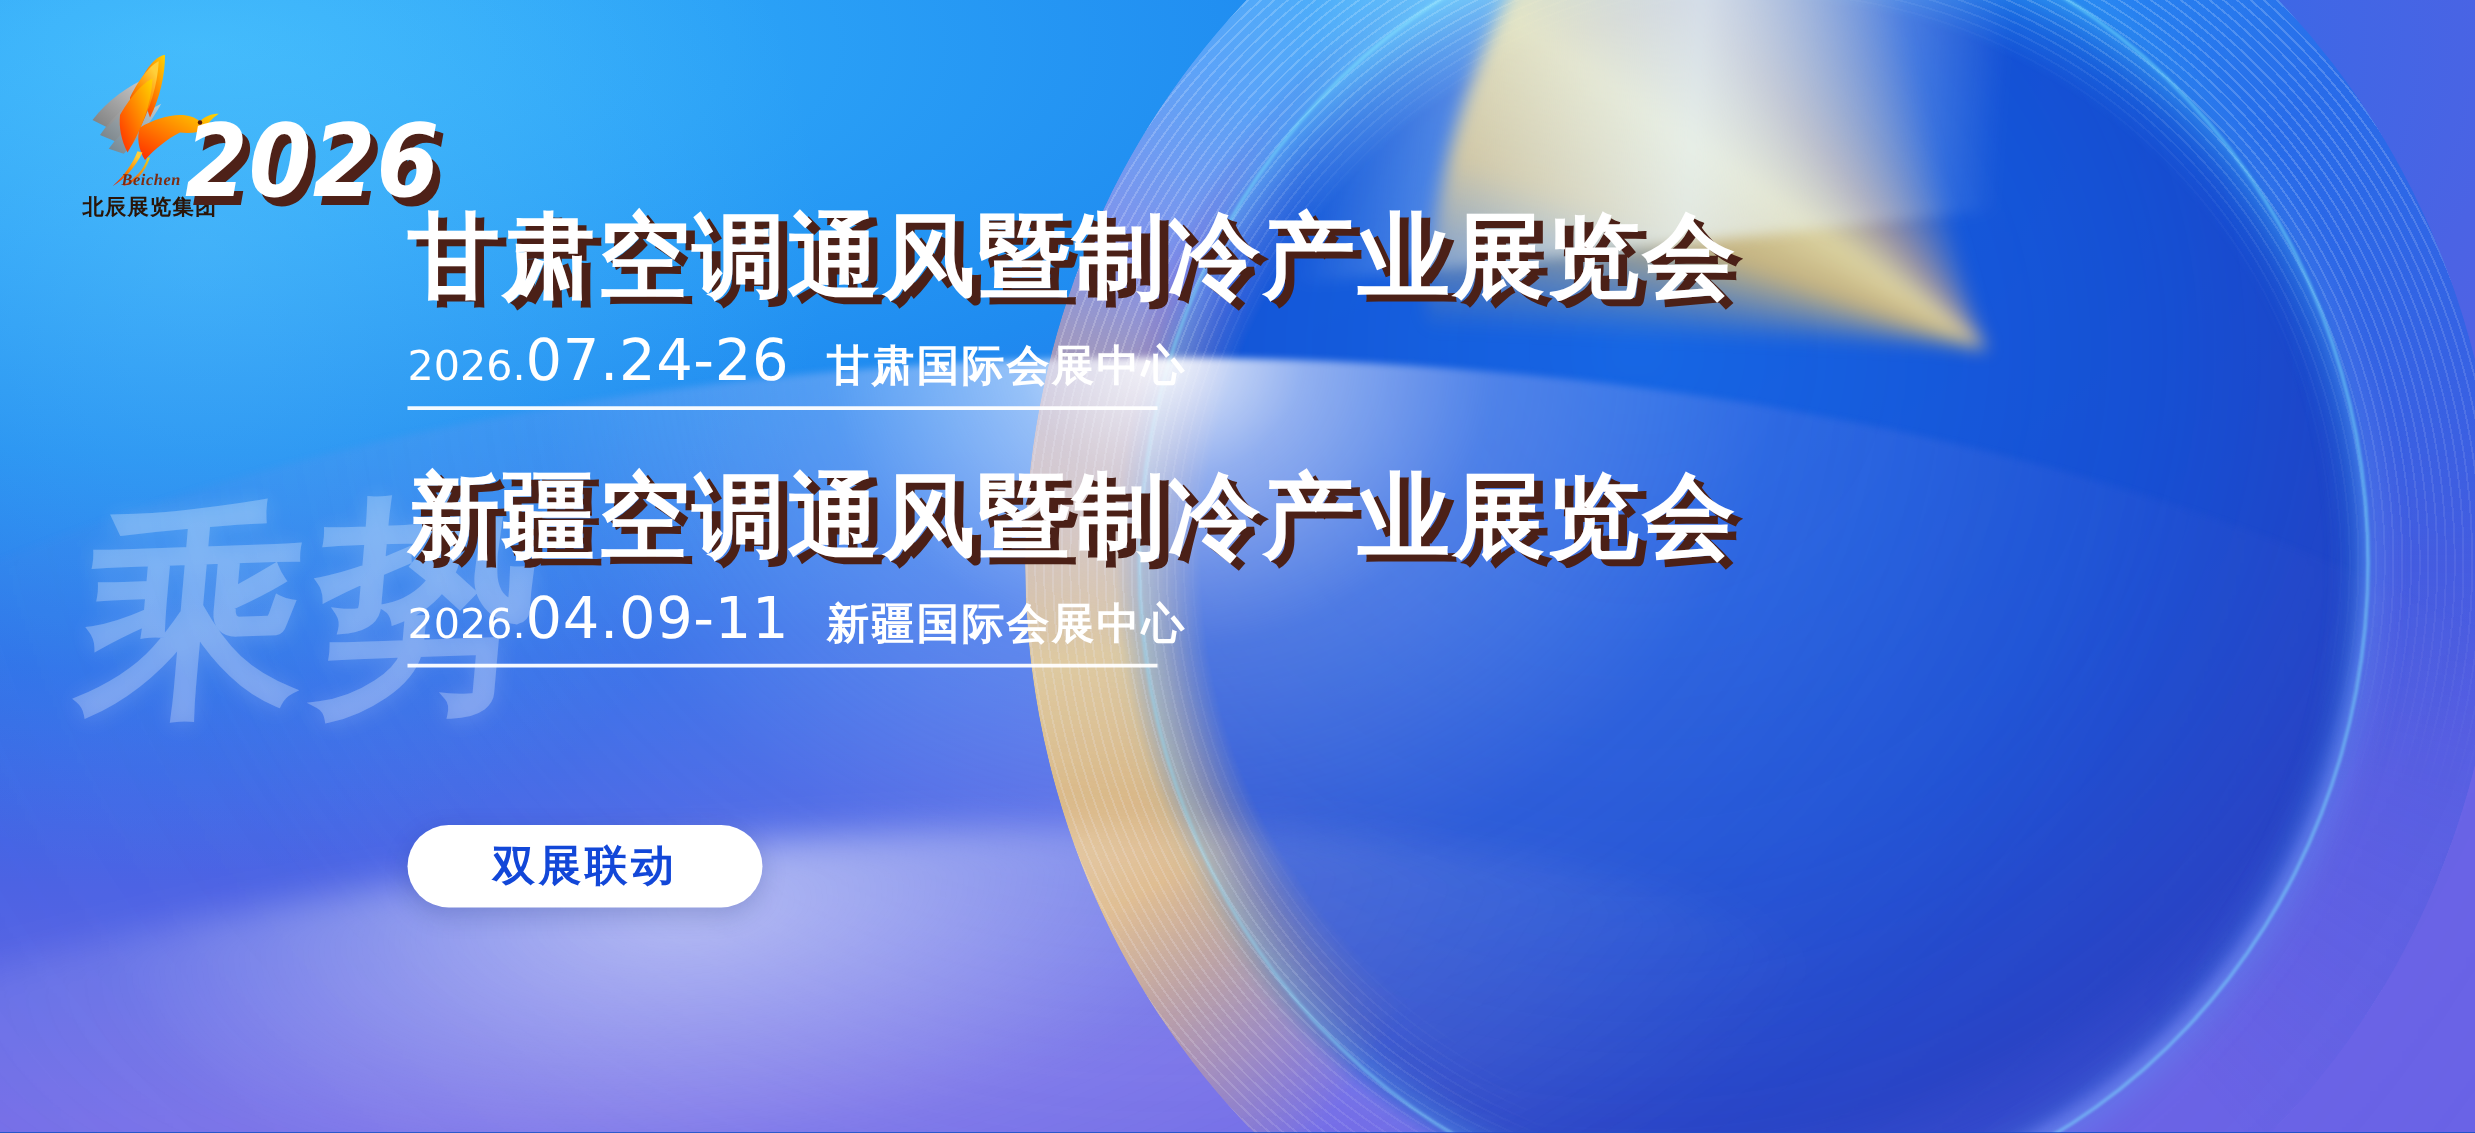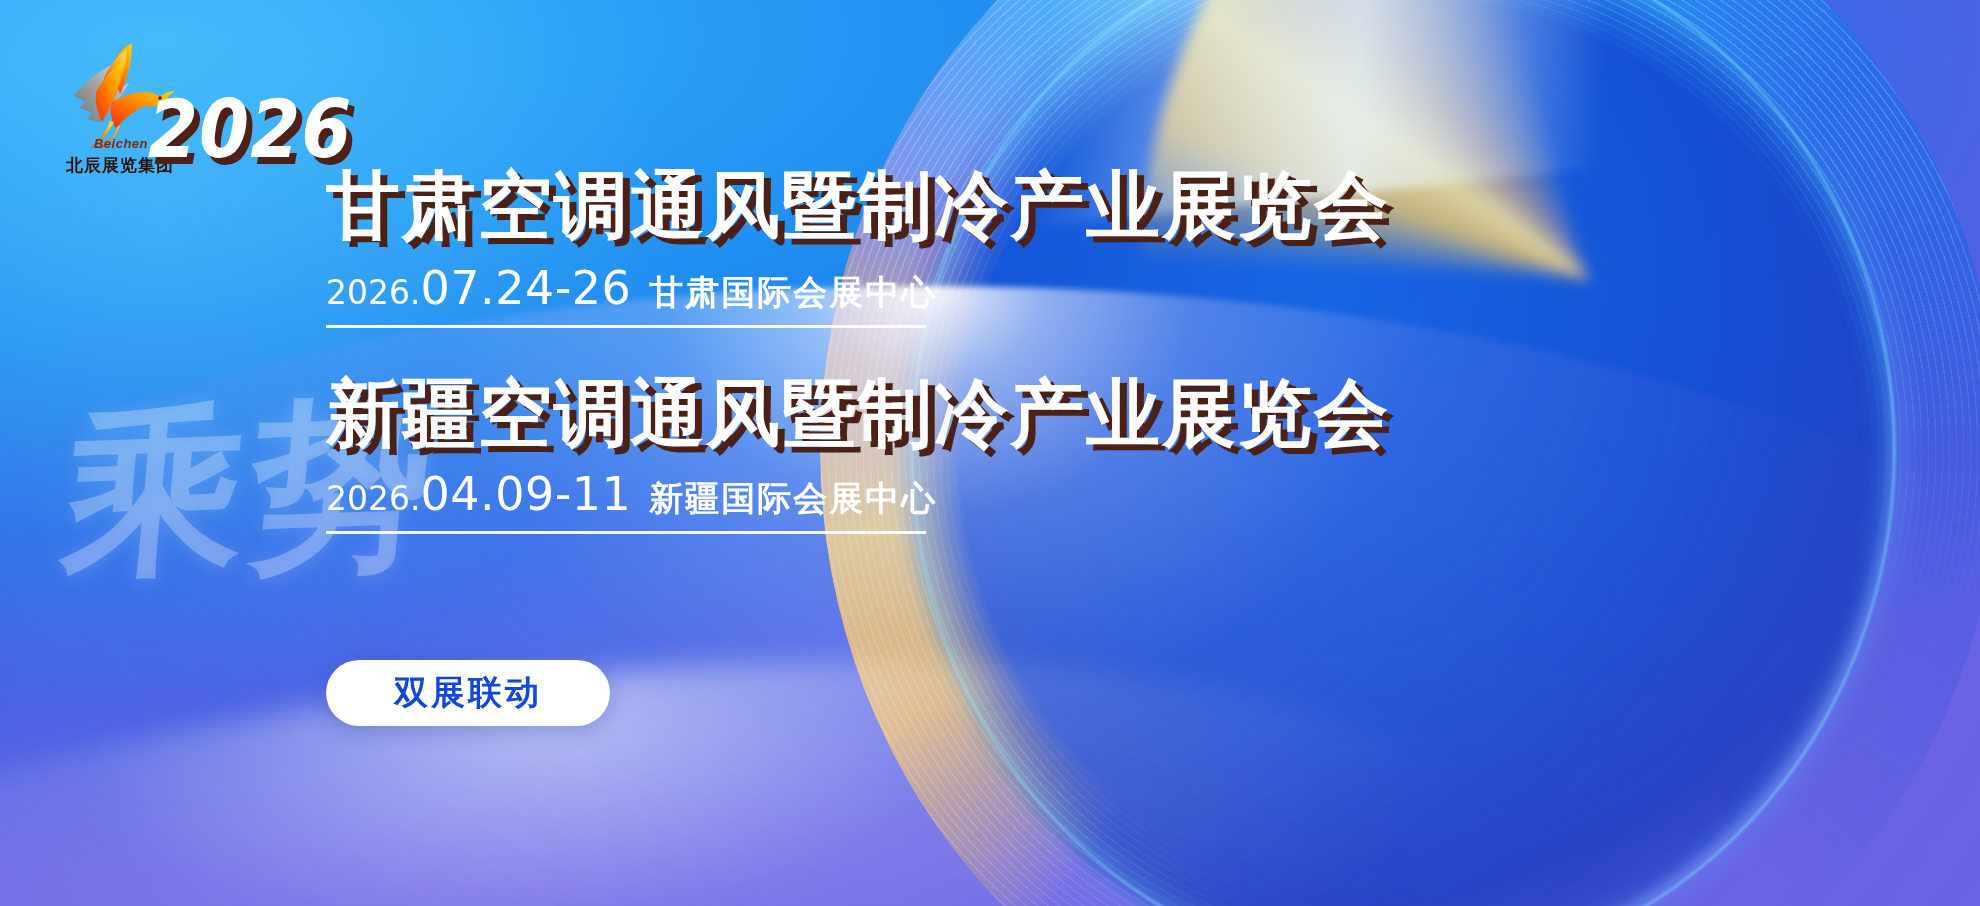--- a/index.html
+++ b/index.html
@@ -140,21 +140,21 @@
 
   
   .logoblock{
     position:absolute; left:56px; top:44px;
     width:130px; height:135px;
   }
   .logoblock svg{display:block;}
   .logo-script{
     position:absolute; left:0; right:0; top:92px;
     text-align:center;
-    font-family:Liberation Sans, sans-serif;
+    font-family:Liberation Serif, serif;
     font-style:italic; font-weight:700;
     font-size:13px; color:#7d2b10; letter-spacing:.5px;
   }
   .logo-cn{
     position:absolute; left:-2px; right:0; top:110px;
     text-align:center;
     font-size:17px; font-weight:700; letter-spacing:1px;
     color:#2a1508;
     font-family:"DejaVu Sans",sans-serif;
   }
@@ -175,21 +175,21 @@
 
   .headline{
     font-size:74px; font-weight:900; letter-spacing:2px;
     color:#ffffff; line-height:1.04; white-space:nowrap;
     font-family:Liberation Serif, serif;
     text-shadow:7px 6px 0 #4b2017;
   }
   .headline.second{margin-top:26px;}
 
   .dateline{
-    display:flex; align-items:baseline; gap:18px;
+    display:flex; align-items:baseline; gap:30px;
     white-space:nowrap;
     border-bottom:3px solid rgba(255,255,255,.95);
     width:600px;
     padding-bottom:9px;
     margin-top:16px;
   }
   .dateline .dt{
     color:#ffffff; font-weight:400;
     font-size:46px; letter-spacing:.5px;
     font-family:"DejaVu Sans","Liberation Sans",sans-serif;

